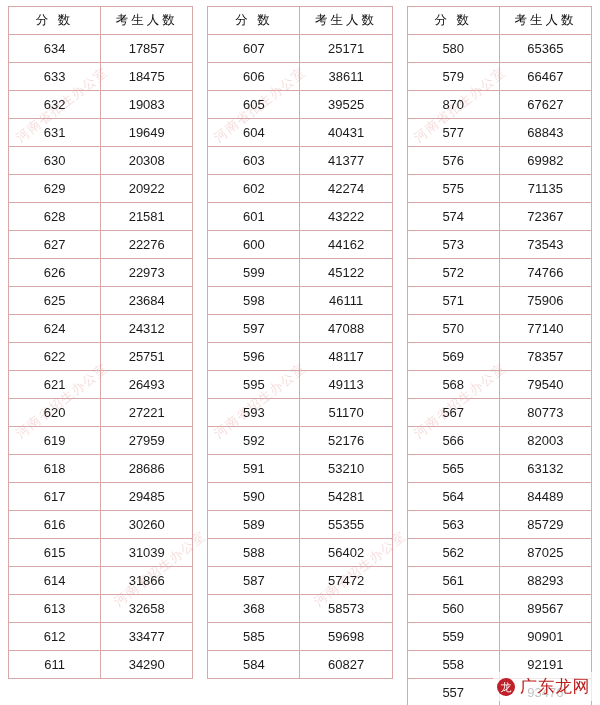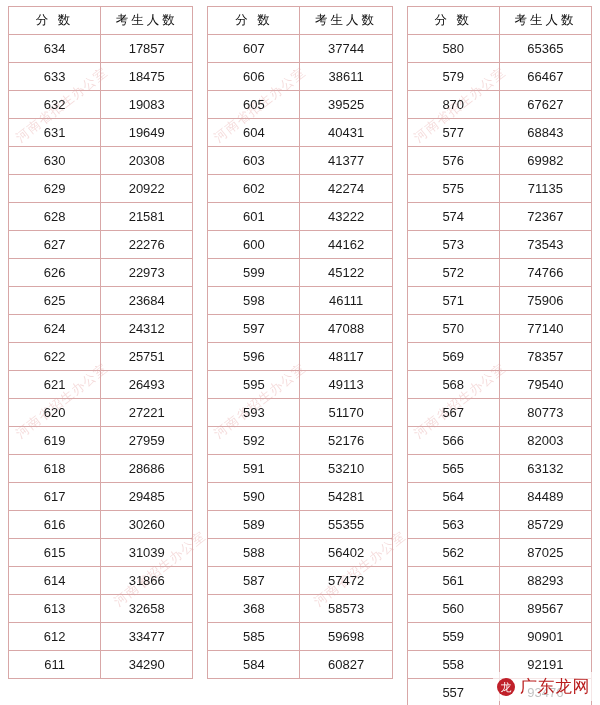--- a/index.html
+++ b/index.html
@@ -231,21 +231,21 @@
     <table class="score-table">
       <thead>
         <tr>
           <th>分  数</th>
           <th>考生人数</th>
         </tr>
       </thead>
       <tbody id="tbody-1">
           <tr>
             <td class="score">607</td>
-            <td class="count">37744</td>
+            <td class="count">25171</td>
           </tr>
           <tr>
             <td class="score">606</td>
             <td class="count">38611</td>
           </tr>
           <tr>
             <td class="score">605</td>
             <td class="count">39525</td>
           </tr>
           <tr>

